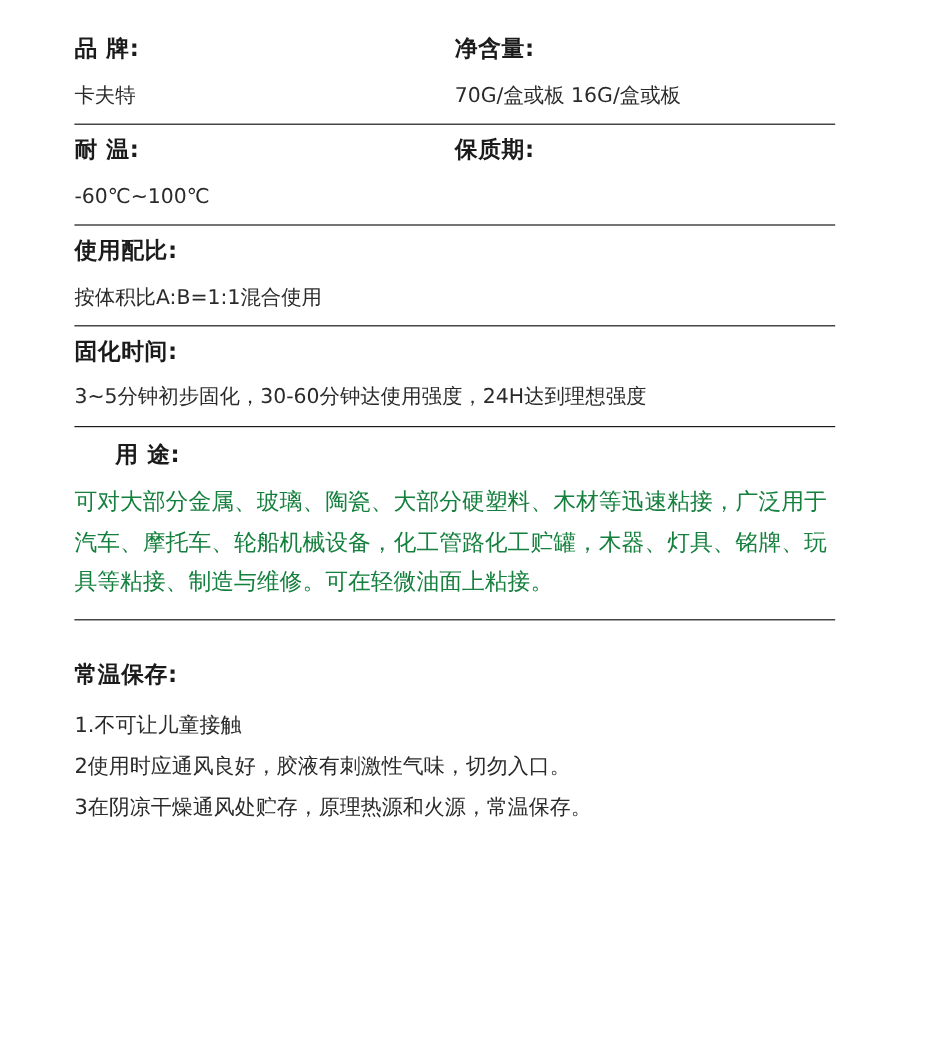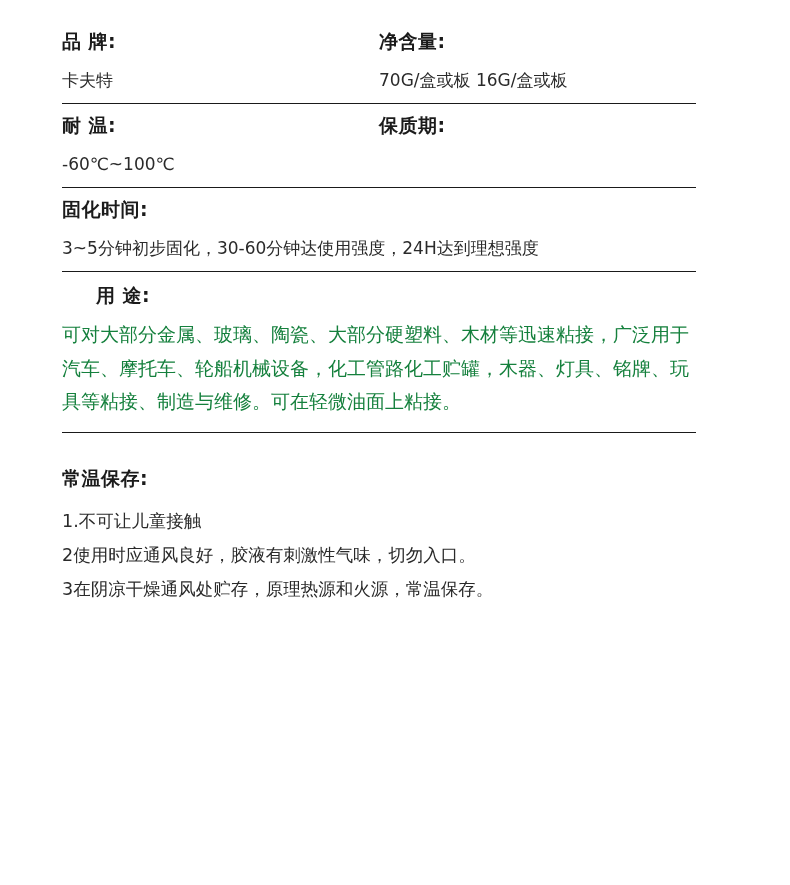--- a/index.html
+++ b/index.html
@@ -112,20 +112,26 @@
       <div class="col">
         <div class="label">耐 温:</div>
         <div class="value">-60℃~100℃</div>
       </div>
       <div class="col">
         <div class="label">保质期:</div>
       </div>
     </div>
 
 
+    <div class="row block">
+      <div class="col full">
+        <div class="label">使用配比:</div>
+        <div class="value">按体积比A:B=1:1混合使用</div>
+      </div>
+    </div>
 
     <div class="row block">
       <div class="col full">
         <div class="label">固化时间:</div>
         <div class="value">3~5分钟初步固化，30-60分钟达使用强度，24H达到理想强度</div>
       </div>
     </div>
 
     <div class="row usage">
       <div class="col full">

